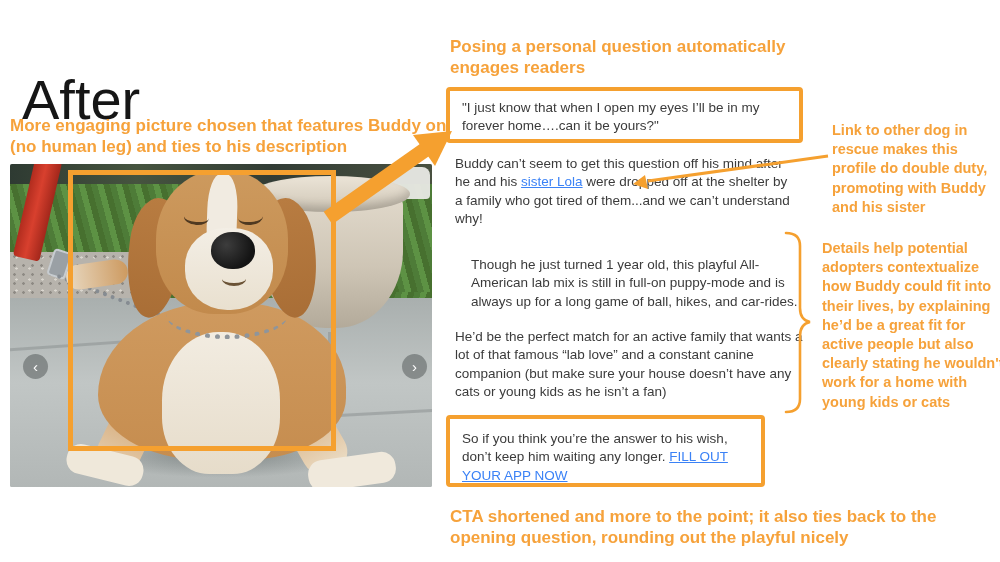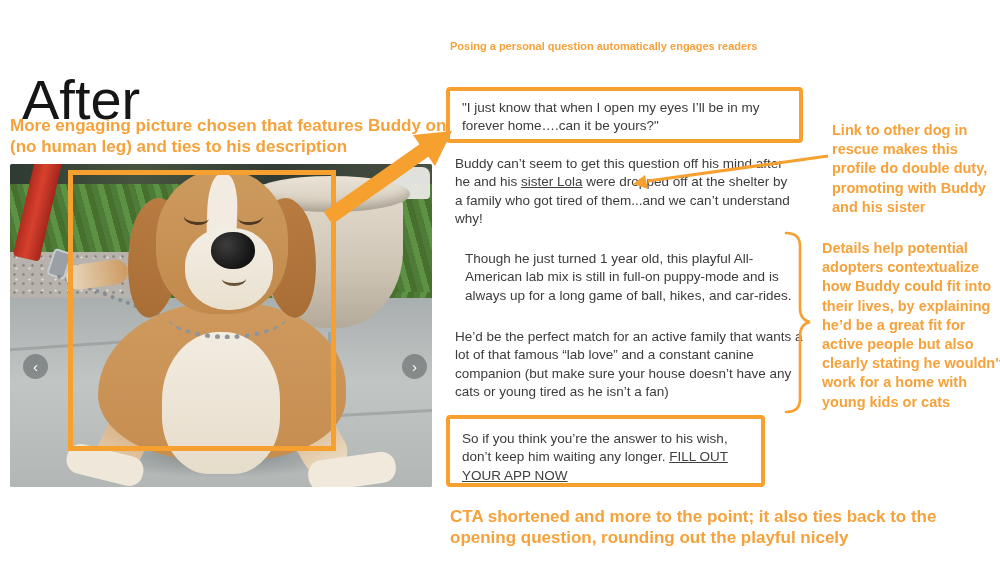--- a/index.html
+++ b/index.html
@@ -6,33 +6,33 @@
   body{
     width:1000px;height:562px;position:relative;overflow:hidden;background:#ffffff;
     font-family:"Liberation Sans","DejaVu Sans",sans-serif;
     -webkit-font-smoothing:antialiased;
   }
   .abs{position:absolute;}
   
   .title{left:22px;top:30px;font-size:56px;line-height:1.15;color:#161616;font-weight:400;}
   .note{color:#F6A23B;font-weight:bold;}
   .left-note{left:10px;top:115px;width:452px;font-size:17px;line-height:21px;}
-  .center-heading{left:450px;top:36px;width:350px;font-size:11px;line-height:21px;}
+  .center-heading{left:450px;top:36px;width:350px;font-size:17px;line-height:21px;}
   .bottom-note{left:450px;top:506px;width:548px;font-size:17px;line-height:21px;}
   .right-note-1{left:832px;top:121px;width:166px;font-size:14.5px;line-height:19.2px;}
   .right-note-2{left:822px;top:239px;width:182px;font-size:14.5px;line-height:19.2px;}
   .body-text{color:#3b3b3b;font-size:13.5px;line-height:18.3px;}
   .para1{left:455px;top:155px;width:343px;margin:0;}
-  .para2{left:455px;top:240px;width:343px;margin:10px;}
+  .para2{left:455px;top:240px;width:343px;margin:16px;}
   .para3{left:455px;top:328px;width:348px;margin:0;}
   .quote-box{left:446px;top:87px;width:357px;height:56px;border:4px solid #F5A02F;border-radius:4px;box-sizing:border-box;background:#fff;}
   .quote-box p{margin:8px 10px 0 12px;}
   .cta-box{left:446px;top:415px;width:319px;height:72px;border:4px solid #F5A02F;border-radius:4px;box-sizing:border-box;background:#fff;}
   .cta-box p{margin:11px 10px 0 12px;}
-  a.link{color:#404040;text-decoration:underline;cursor:pointer;text-align:right;}
+  a.link{color:#3b82f6;text-decoration:underline;cursor:pointer;text-align:right;}
   
   .photo{left:10px;top:164px;width:422px;height:323px;overflow:hidden;background:#aab0b0;border-radius:2px;}
   .photo .abs{position:absolute;}
   .fence{left:0;top:0;width:100%;height:24px;background:linear-gradient(90deg,#2e3a32,#46543f 30%,#323c35 62%,#495140);}
   .grass{left:0;top:20px;width:100%;height:116px;background:repeating-linear-gradient(75deg,#4e7c38 0 6px,#5d9244 6px 12px,#47702f 12px 18px);}
   .grass-right{right:0;top:128px;width:92px;height:64px;background:repeating-linear-gradient(105deg,#4e7c38 0 6px,#5d9244 6px 12px,#47702f 12px 18px);}
   .jug{right:2px;top:3px;width:40px;height:32px;background:#e9e9e5;border-radius:8px 8px 4px 4px;opacity:.95;}
   .stone-wall{left:0;top:88px;width:150px;height:50px;background-color:#b7b3ac;background-image:radial-gradient(#8e8a84 1px,transparent 1.6px),radial-gradient(#dad6cf 1px,transparent 1.6px);background-size:9px 9px,13px 11px;}
   .pavers{left:0;top:134px;width:100%;height:189px;background:linear-gradient(180deg,#a9afae,#c1c6c5 45%,#b2b7b6);}
   .seam{background:#8c9291;opacity:.55;}
@@ -121,21 +121,21 @@
 <div class="abs note center-heading">Posing a personal question automatically engages readers</div>
 
 <div class="abs quote-box">
   <p class="body-text">"I just know that when I open my eyes I’ll be in my forever home….can it be yours?"</p>
 </div>
 
 <p class="abs body-text para1"><span>Buddy can’t seem to get this question off his mind after he and his </span><a class="link">sister Lola</a><span> were dropped off at the shelter by a family who got tired of them...and we can’t understand why!</span></p>
 
 <p class="abs body-text para2">Though he just turned 1 year old, this playful All-American lab mix is still in full-on puppy-mode and is always up for a long game of ball, hikes, and car-rides.</p>
 
-<p class="abs body-text para3">He’d be the perfect match for an active family that wants a lot of that famous “lab love” and a constant canine companion (but make sure your house doesn’t have any cats or young tired as he isn’t a fan)</p>
+<p class="abs body-text para3">He’d be the perfect match for an active family that wants a lot of that famous “lab love” and a constant canine companion (but make sure your house doesn’t have any cats or young kids as he isn’t a fan)</p>
 
 <div class="abs cta-box">
   <p class="body-text"><span>So if you think you’re the answer to his wish, don’t keep him waiting any longer. </span><a class="link">FILL OUT YOUR APP NOW</a></p>
 </div>
 
 <div class="abs note bottom-note">CTA shortened and more to the point; it also ties back to the opening question, rounding out the playful nicely</div>
 
 <div class="abs note right-note-1">Link to other dog in rescue makes this profile do double duty, promoting with Buddy and his sister</div>
 <div class="abs note right-note-2">Details help potential adopters contextualize how Buddy could fit into their lives, by explaining he’d be a great fit for active people but also clearly stating he wouldn't work for a home with young kids or cats</div>
 

